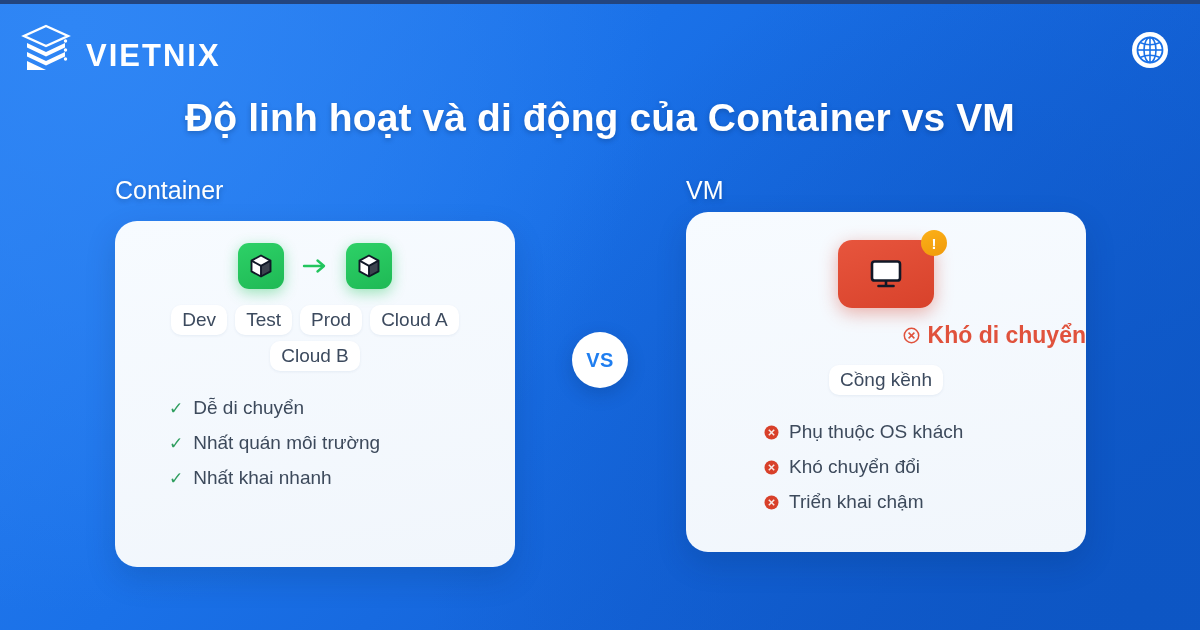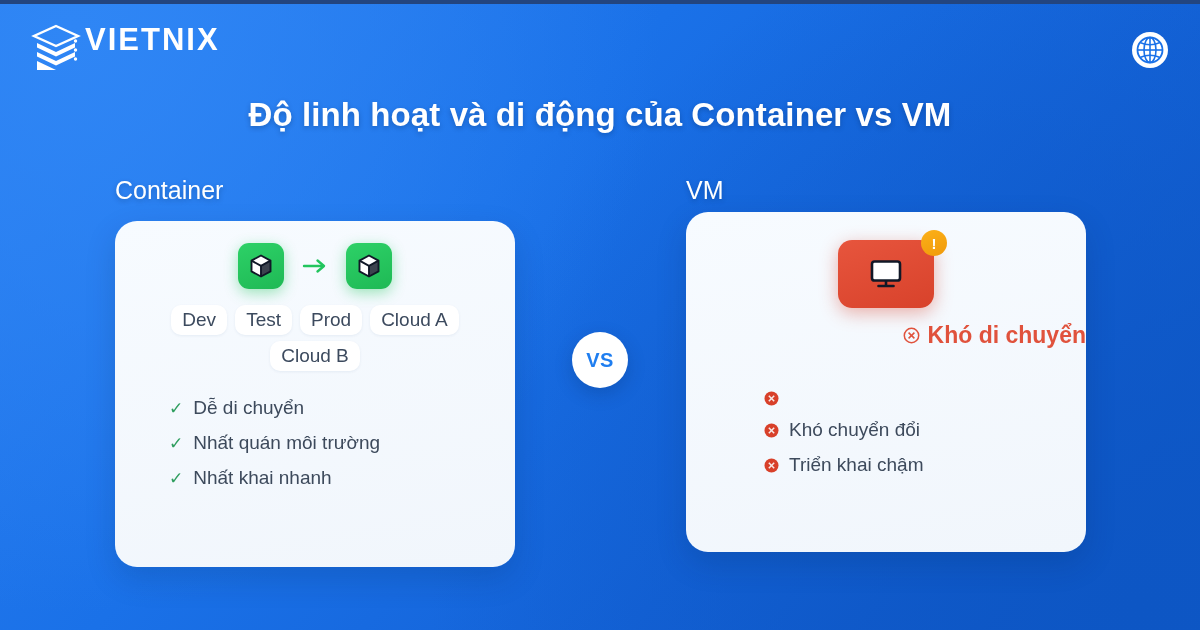--- a/index.html
+++ b/index.html
@@ -19,39 +19,39 @@
       linear-gradient(133deg, #2a7ef0 0%, #1a71e8 38%, #1463d8 68%, #0f56c6 100%);
     overflow:hidden;
   }
   .topbar {
     position:absolute; top:0; left:0; width:1200px; height:4px;
     background:#23457f;
   }
 
   
   .logo-area {
-    position:absolute; left:30px; top:22px;
-    display:flex; align-items:flex-start; gap:3px;
+    position:absolute; left:20px; top:22px;
+    display:flex; align-items:flex-end; gap:14px;
   }
   .logo-mark { width:52px; height:52px; display:block; }
   .logo-text {
     color:#ffffff; font-size:31px; font-weight:bold;
     letter-spacing:2.0px;
   }
   .site-area {
     position:absolute; right:30px; top:30px;
     display:flex; align-items:center; gap:14px;
   }
   .globe { width:40px; height:40px; display:block; }
   .site-text { color:#ffffff; font-size:27px; letter-spacing:0.2px; }
 
   .page-title {
     position:absolute; top:96px; left:0; width:1200px;
     text-align:center;
-    color:#ffffff; font-size:33px; font-weight:bold;
+    color:#ffffff; font-size:39px; font-weight:bold;
     letter-spacing:0.1px;
     text-shadow:0 2px 5px rgba(6,35,80,0.30);
   }
 
   
   .col-head {
     position:absolute; top:176px;
     color:#ffffff; font-size:25px; font-weight:normal;
     text-shadow:0 2px 5px rgba(6,35,80,0.28);
   }
@@ -257,31 +257,33 @@
         <svg viewBox="0 0 17 17">
           <circle cx="8.5" cy="8.5" r="7.2" fill="none" stroke="#e0523c" stroke-width="1.5"></circle>
           <line x1="5.6" y1="5.6" x2="11.4" y2="11.4" stroke="#e0523c" stroke-width="1.5"></line>
           <line x1="11.4" y1="5.6" x2="5.6" y2="11.4" stroke="#e0523c" stroke-width="1.5"></line>
         </svg>
       </span>
       <span>Khó di chuyển</span>
     </div>
 
     <div class="tags">
+      <span class="tag">Cồng kềnh</span>
     </div>
 
     <div class="bullets right">
       <div class="bullet">
         <span>
           <svg class="cross" viewBox="0 0 15 15">
             <circle cx="7.5" cy="7.5" r="7" fill="#d8402a"></circle>
             <line x1="4.8" y1="4.8" x2="10.2" y2="10.2" stroke="#f7e9e6" stroke-width="1.5"></line>
             <line x1="10.2" y1="4.8" x2="4.8" y2="10.2" stroke="#f7e9e6" stroke-width="1.5"></line>
           </svg>
         </span>
+        <span>Phụ thuộc OS khách</span>
       </div>
       <div class="bullet">
         <span>
           <svg class="cross" viewBox="0 0 15 15">
             <circle cx="7.5" cy="7.5" r="7" fill="#d8402a"></circle>
             <line x1="4.8" y1="4.8" x2="10.2" y2="10.2" stroke="#f7e9e6" stroke-width="1.5"></line>
             <line x1="10.2" y1="4.8" x2="4.8" y2="10.2" stroke="#f7e9e6" stroke-width="1.5"></line>
           </svg>
         </span>
         <span>Khó chuyển đổi</span>

